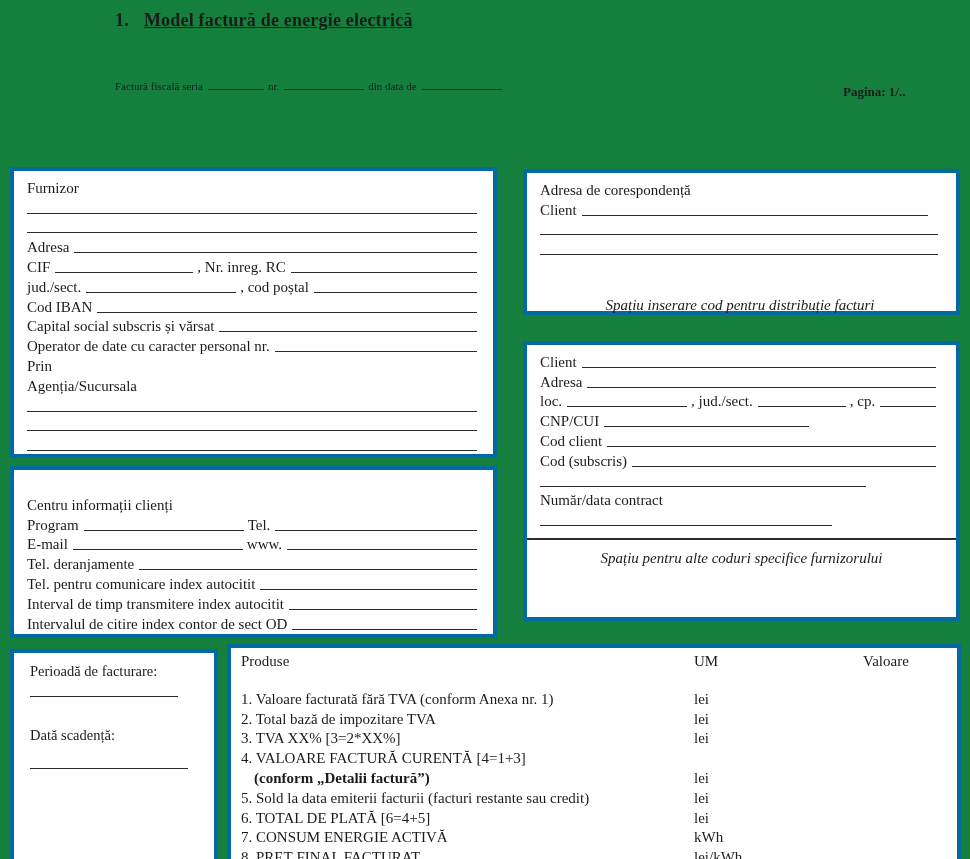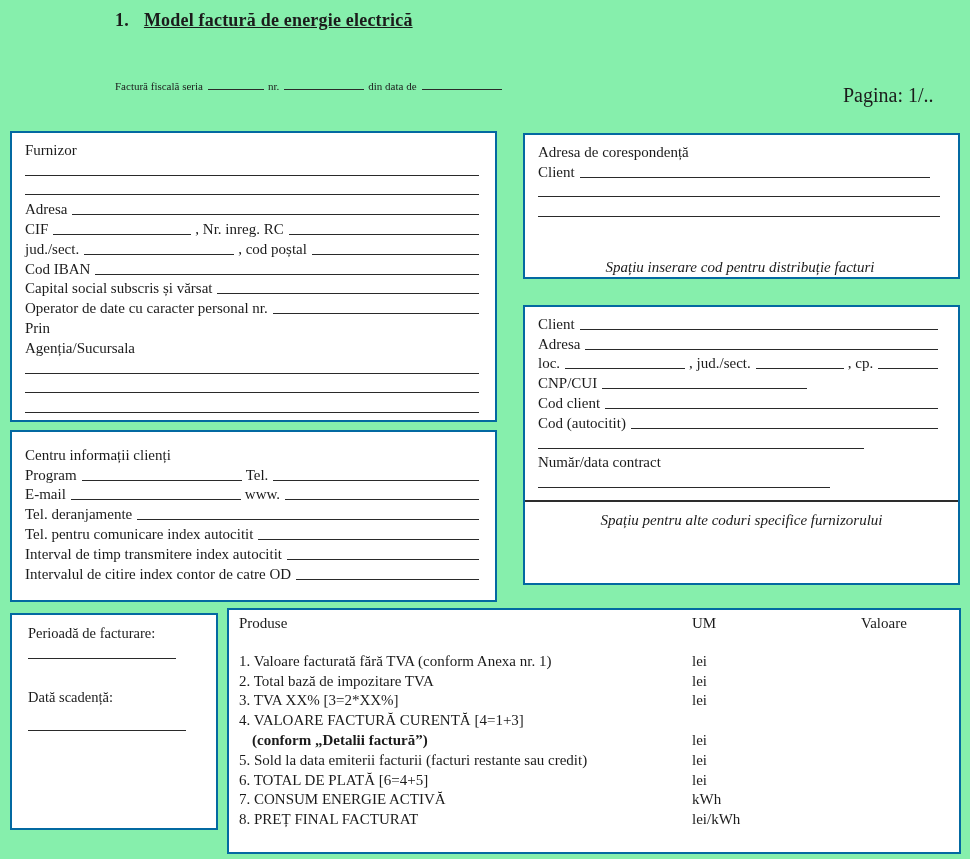--- a/index.html
+++ b/index.html
@@ -1,31 +1,31 @@
 <!DOCTYPE html>
 <html><head>
 <meta charset="utf-8">
 <style>
   html,body{margin:0;padding:0;background:#ffffff;}
   .doc{
-    position:relative;width:970px;height:859px;background:#86efac;
+    position:relative;width:970px;height:859px;background:#15803d;
     font-family:"Liberation Serif","DejaVu Serif",serif;
     color:#1b1b1b;font-size:15px;overflow:hidden;
   }
-  .box{position:absolute;border:2px solid #0369a1;box-sizing:border-box;background:#ffffff;}
+  .box{position:absolute;border:4px solid #0369a1;box-sizing:border-box;background:#ffffff;margin-top:36px;}
   .r{display:flex;align-items:flex-end;height:19.8px;white-space:nowrap;}
   .lbl{flex:0 0 auto;}
   .fill{flex:1 1 auto;border-bottom:1.4px solid #2a2a2a;height:2px;margin:0 4px 3px 5px;}
   .fillw{display:inline-block;border-bottom:1.4px solid #2a2a2a;height:2px;margin:0 4px 2px 5px;vertical-align:baseline;}
   .hrline{border-bottom:1.4px solid #2a2a2a;height:2px;margin-bottom:3px;}
   .title{position:absolute;left:115px;top:10px;font-size:18px;font-weight:bold;letter-spacing:.2px;}
   .title .num{margin-right:15px;}
   .title .u{text-decoration:underline;}
   .serial{position:absolute;left:115px;top:72px;height:20px;display:flex;align-items:flex-end;font-size:11px;font-family:Liberation Serif, serif;}
-  .pagina{position:absolute;left:843px;top:84px;font-size:20px;}
+  .pagina{position:absolute;left:843px;top:84px;font-size:13px;font-weight:bold;}
   .note{font-style:italic;text-align:center;font-size:15px;}
   .divider{border-top:2px solid #2d2d2d;}
   
   .thead,.trow{display:grid;grid-template-columns:450px 172px auto;line-height:19.8px;}
   .umcell{padding-left:3px;}
   .indent{padding-left:13px;font-weight:bold;}
   .spacer18{height:18px;}
 </style>
 </head>
 <body>
@@ -95,21 +95,21 @@
         <span class="fill" style="margin-left:0"></span>
       </div>
     <div class="r">
         <span class="fill" style="margin-left:0"></span>
       </div>
     <div class="r">
         <span class="fill" style="margin-left:0"></span>
       </div>
   </div>
 
-  <div class="box" style="left:10px;top:430px;width:487px;height:172px;padding:12px 12px 0 13px;">
+  <div class="box" style="left:10px;top:430px;width:487px;height:172px;padding:24px 12px 0 13px;">
     <div class="r">
         <span class="lbl">Centru informații clienți</span>
       </div>
     <div class="r">
       <span class="lbl">Program</span>
       <span class="fillw" style="width:160px;margin-bottom:3px"></span>
       <span class="lbl">Tel.</span>
       <span class="fill"></span>
     </div>
     <div class="r">
@@ -124,21 +124,21 @@
     </div>
     <div class="r">
       <span class="lbl">Tel. pentru comunicare index autocitit</span>
       <span class="fill"></span>
     </div>
     <div class="r">
       <span class="lbl">Interval de timp transmitere index autocitit</span>
       <span class="fill"></span>
     </div>
     <div class="r">
-      <span class="lbl">Intervalul de citire index contor de catre OD</span>
+      <span class="lbl">Intervalul de citire index contor de sect OD</span>
       <span class="fill"></span>
     </div>
   </div>
 
   <div class="box" style="left:523px;top:133px;width:437px;height:146px;padding:6px 16px 0 13px;">
     <div class="r">
         <span class="lbl">Adresa de corespondență</span>
       </div>
     <div class="r">
       <span class="lbl">Client</span>
@@ -173,21 +173,21 @@
       </div>
       <div class="r">
         <span class="lbl">CNP/CUI</span>
         <span class="fillw" style="width:205px;margin-bottom:3px"></span>
       </div>
       <div class="r">
         <span class="lbl">Cod client</span>
         <span class="fill"></span>
       </div>
       <div class="r">
-        <span class="lbl">Cod (autocitit)</span>
+        <span class="lbl">Cod (subscris)</span>
         <span class="fill"></span>
       </div>
       <div class="r">
           <span class="fillw" style="width:326px;margin-left:0;margin-bottom:3px"></span>
         </div>
       <div class="r">
           <span class="lbl">Număr/data contract</span>
         </div>
       <div class="r">
           <span class="fillw" style="width:292px;margin-left:0;margin-bottom:3px"></span>

